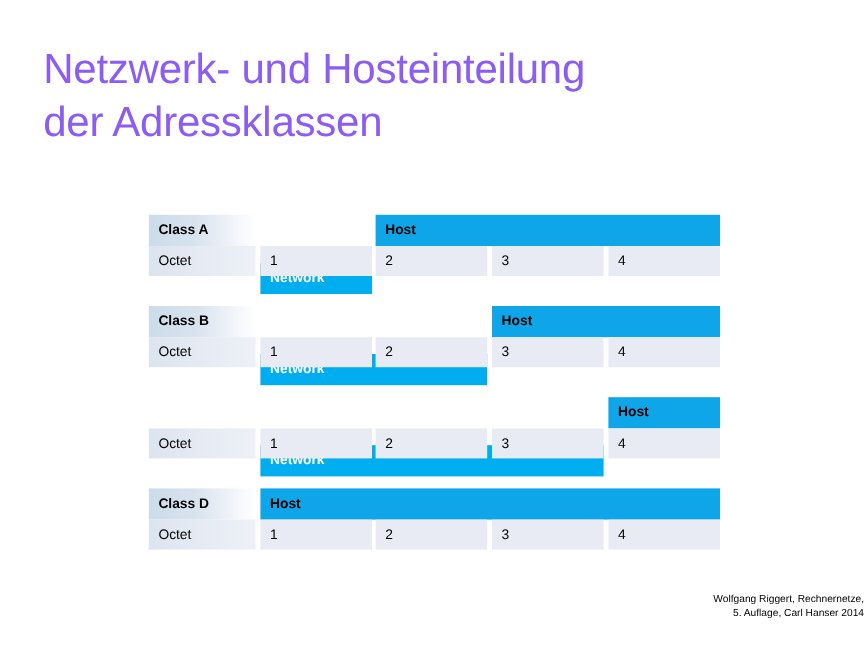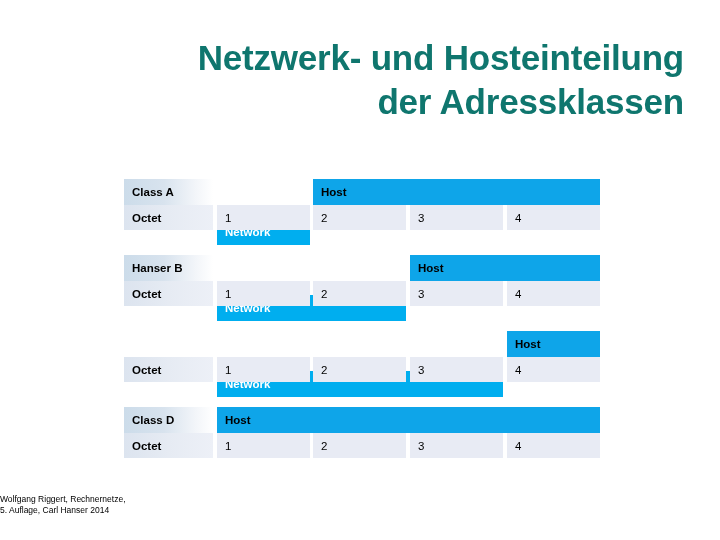--- a/index.html
+++ b/index.html
@@ -14,25 +14,25 @@
     overflow: hidden;
     position: relative;
   }
 
   
   #slide-title {
     position: absolute;
     left: 36px;
     top: 36px;
     width: 648px;
-    text-align: right;
-    color: #0f766e;
+    text-align: left;
+    color: #8b5cf6;
     font-size: 35px;
     line-height: 44px;
-    font-weight: 700;
+    font-weight: 400;
     letter-spacing: -0.2px;
   }
   #slide-title .tline {
     display: block;
     white-space: nowrap;
   }
 
   
   #class-table {
     position: absolute;
@@ -91,34 +91,34 @@
     background: #0ea5e9;
     color: #000000;
     font-weight: bold;
   }
 
   
   .cell.octet-label {
     left: 0;
     width: 89px;
     background: linear-gradient(to right, #DCE4EF 0%, #E6EBF3 50%, #EDF0F7 100%);
-    font-weight: bold;
+    font-weight: normal;
   }
   .cell.octet {
     background: #E8EBF4;
     font-weight: normal;
   }
 
   
   #footer-credit {
     position: absolute;
     left: 0;
     top: 494px;
     width: 720px;
-    text-align: left;
+    text-align: right;
     font-size: 8.5px;
     line-height: 11px;
     color: #000000;
   }
   #footer-credit .fline { display: block; white-space: nowrap; }
 </style>
 </head>
 <body>
 
 <div id="slide-title">
@@ -136,21 +136,21 @@
       <div class="row octet-row">
         <div class="cell octet-label">Octet</div>
         <div class="cell octet" style="left: 93px; width: 93px;">1</div>
         <div class="cell octet" style="left: 189px; width: 93px;">2</div>
         <div class="cell octet" style="left: 286px; width: 93px;">3</div>
         <div class="cell octet" style="left: 383px; width: 93px;">4</div>
       </div>
     </div>
     <div class="class-block">
       <div class="row header-row">
-        <div class="cell class-label">Hanser B</div>
+        <div class="cell class-label">Class B</div>
         <div class="cell network" style="left: 93px; width: 189px;">Network</div>
         <div class="cell host" style="left: 286px; width: 190px;">Host</div>
       </div>
       <div class="row octet-row">
         <div class="cell octet-label">Octet</div>
         <div class="cell octet" style="left: 93px; width: 93px;">1</div>
         <div class="cell octet" style="left: 189px; width: 93px;">2</div>
         <div class="cell octet" style="left: 286px; width: 93px;">3</div>
         <div class="cell octet" style="left: 383px; width: 93px;">4</div>
       </div>

